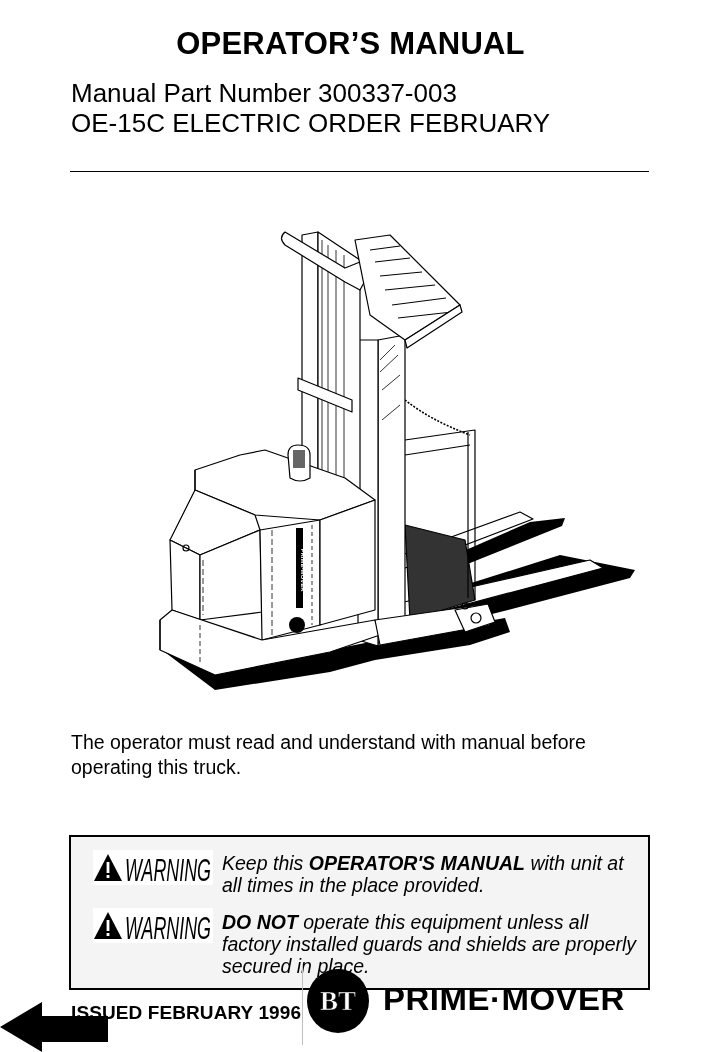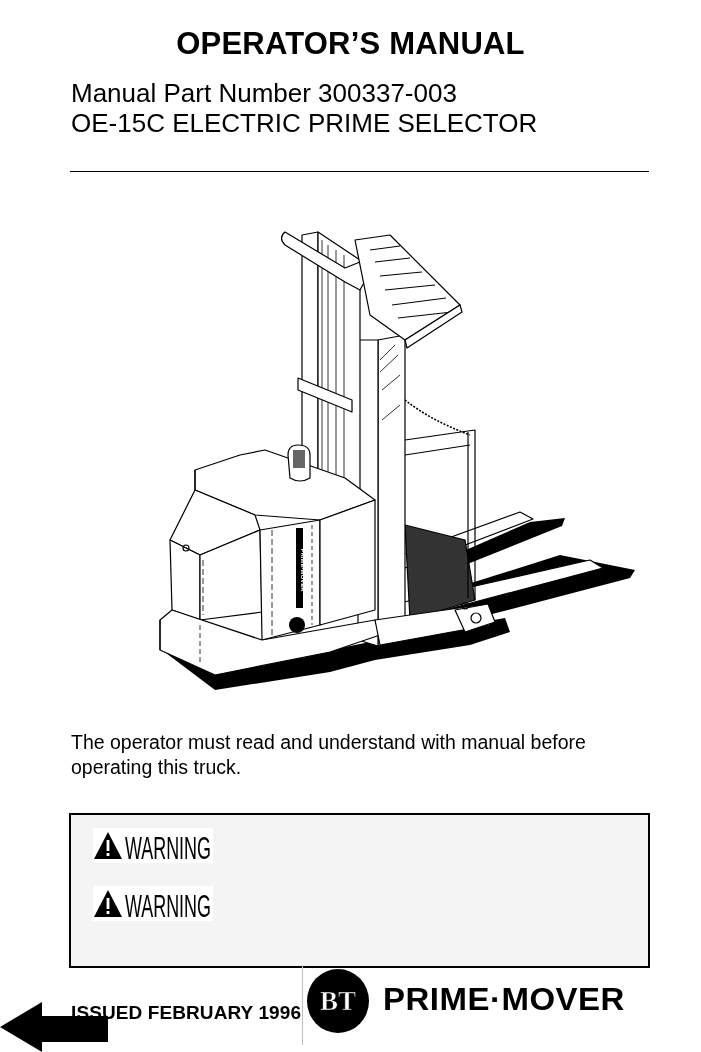--- a/index.html
+++ b/index.html
@@ -5,41 +5,41 @@
   html, body { margin: 0; padding: 0; background: #ffffff; }
   body { width: 701px; height: 1052px; position: relative; overflow: hidden;
          font-family: "Liberation Sans", sans-serif; color: #000; }
   .abs { position: absolute; }
   .title { left: 0; width: 701px; top: 14px; text-align: center;
            font-size: 31px; font-weight: bold; letter-spacing: 0.2px; line-height: 60px; }
   .subtitle { left: 71px; font-size: 26px; line-height: 28px; white-space: nowrap; }
   .rule { left: 70px; top: 171px; width: 579px; height: 1px; background: #000; }
   .illus { left: 150px; top: 210px; width: 490px; height: 485px; }
   .intro { left: 71px; top: 730px; width: 600px; font-size: 19.5px; line-height: 25px; }
-  .warnbox { left: 69px; top: 813px; width: 577px; height: 151px;
-             border: 2.5px solid #000; background: #f4f4f4; }
+  .warnbox { left: 69px; top: 835px; width: 577px; height: 151px;
+             border: 2.5px solid #000; background: #f4f4f4; font-style: italic; }
   .badge { position: absolute; left: 22px; width: 120px; height: 35px; background: #fff;
            display: flex; align-items: center; }
   .badge svg { display: block; }
   .wtext { position: absolute; left: 151px; font-size: 19.5px; line-height: 22px; width: 420px; }
   .issued { left: 71px; top: 1002px; font-size: 19px; font-weight: bold; letter-spacing: 0.1px; white-space: nowrap; }
   .vline { left: 302px; top: 965px; width: 1px; height: 80px; background: #bfbfbf; }
   .logo { left: 305px; top: 968px; width: 66px; height: 66px; }
   .brand { left: 383px; top: 981px; font-size: 32px; font-weight: 900; letter-spacing: 0.5px;
            white-space: nowrap; transform: scaleX(1.03); transform-origin: left center; }
   .return-btn { left: 0; top: 1002px; width: 110px; height: 50px; cursor: pointer; }
   .return-label { position: absolute; left: 26px; top: 17px; color: #000000; font-weight: bold;
                   font-size: 15.5px; letter-spacing: 0.2px; text-align: center; }
 </style>
 </head>
 <body>
 
 <div class="abs title">OPERATOR’S MANUAL</div>
 <div class="abs subtitle" style="top:79px">Manual Part Number 300337-003</div>
-<div class="abs subtitle" style="top:109px">OE-15C ELECTRIC PRIME SELECTOR</div>
+<div class="abs subtitle" style="top:109px">OE-15C ELECTRIC ORDER FEBRUARY</div>
 <div class="abs rule"></div>
 
 <svg class="abs illus" viewBox="150 210 490 485" xmlns="http://www.w3.org/2000/svg" fill="none" stroke="#000" stroke-width="1.2" stroke-linejoin="round">
 
   <path d="M162 650 L215 690 L330 672 L375 660 L470 645 L510 632 L505 618 L380 640 L330 650 L230 665 L175 640 Z" fill="#000" stroke="none"></path>
   <path d="M360 618 L560 555 L635 570 L630 578 L500 612 L420 632 Z" fill="#000" stroke="none"></path>
   <path d="M420 570 L530 522 L565 518 L562 526 L440 575 Z" fill="#000" stroke="none"></path>
 
   <path d="M382 607 L590 560 L603 568 L400 622 Z" fill="#fff"></path>
   <path d="M388 560 L520 512 L533 519 L405 568 Z" fill="#fff"></path>
@@ -106,27 +106,33 @@
 
 <div class="abs warnbox">
   <div class="badge" style="top:13px">
     <svg width="120" height="35" viewBox="0 0 120 35">
       <path d="M15 4 L29 31 L1 31 Z" fill="#000"></path>
       <rect x="13.6" y="12" width="2.8" height="11" fill="#fff"></rect>
       <rect x="13.6" y="25" width="2.8" height="3" fill="#fff"></rect>
       <text x="32" y="31" font-family="Liberation Sans Narrow, Liberation Sans, sans-serif" font-size="32" textLength="86" lengthAdjust="spacingAndGlyphs" fill="#000">WARNING</text>
     </svg>
   </div>
+  <div class="wtext" style="top:15px">
+    <span>Keep this </span><b>OPERATOR'S MANUAL</b><span> with unit at all times in the place provided.</span>
+  </div>
   <div class="badge" style="top:71px">
     <svg width="120" height="35" viewBox="0 0 120 35">
       <path d="M15 4 L29 31 L1 31 Z" fill="#000"></path>
       <rect x="13.6" y="12" width="2.8" height="11" fill="#fff"></rect>
       <rect x="13.6" y="25" width="2.8" height="3" fill="#fff"></rect>
       <text x="32" y="31" font-family="Liberation Sans Narrow, Liberation Sans, sans-serif" font-size="32" textLength="86" lengthAdjust="spacingAndGlyphs" fill="#000">WARNING</text>
     </svg>
+  </div>
+  <div class="wtext" style="top:74px">
+    <b>DO NOT</b><span> operate this equipment unless all factory installed guards and shields are properly secured in place.</span>
   </div>
 </div>
 
 <div class="abs issued">ISSUED FEBRUARY 1996</div>
 <div class="abs vline"></div>
 
 <svg class="abs logo" viewBox="0 0 66 66">
   <ellipse cx="33" cy="33" rx="31" ry="32" fill="#000"></ellipse>
   <text x="33" y="42" text-anchor="middle" font-family="Liberation Serif, serif" font-weight="bold" font-size="27" fill="#fff" stroke="#000" stroke-width="0.6">BT</text>
 </svg>

